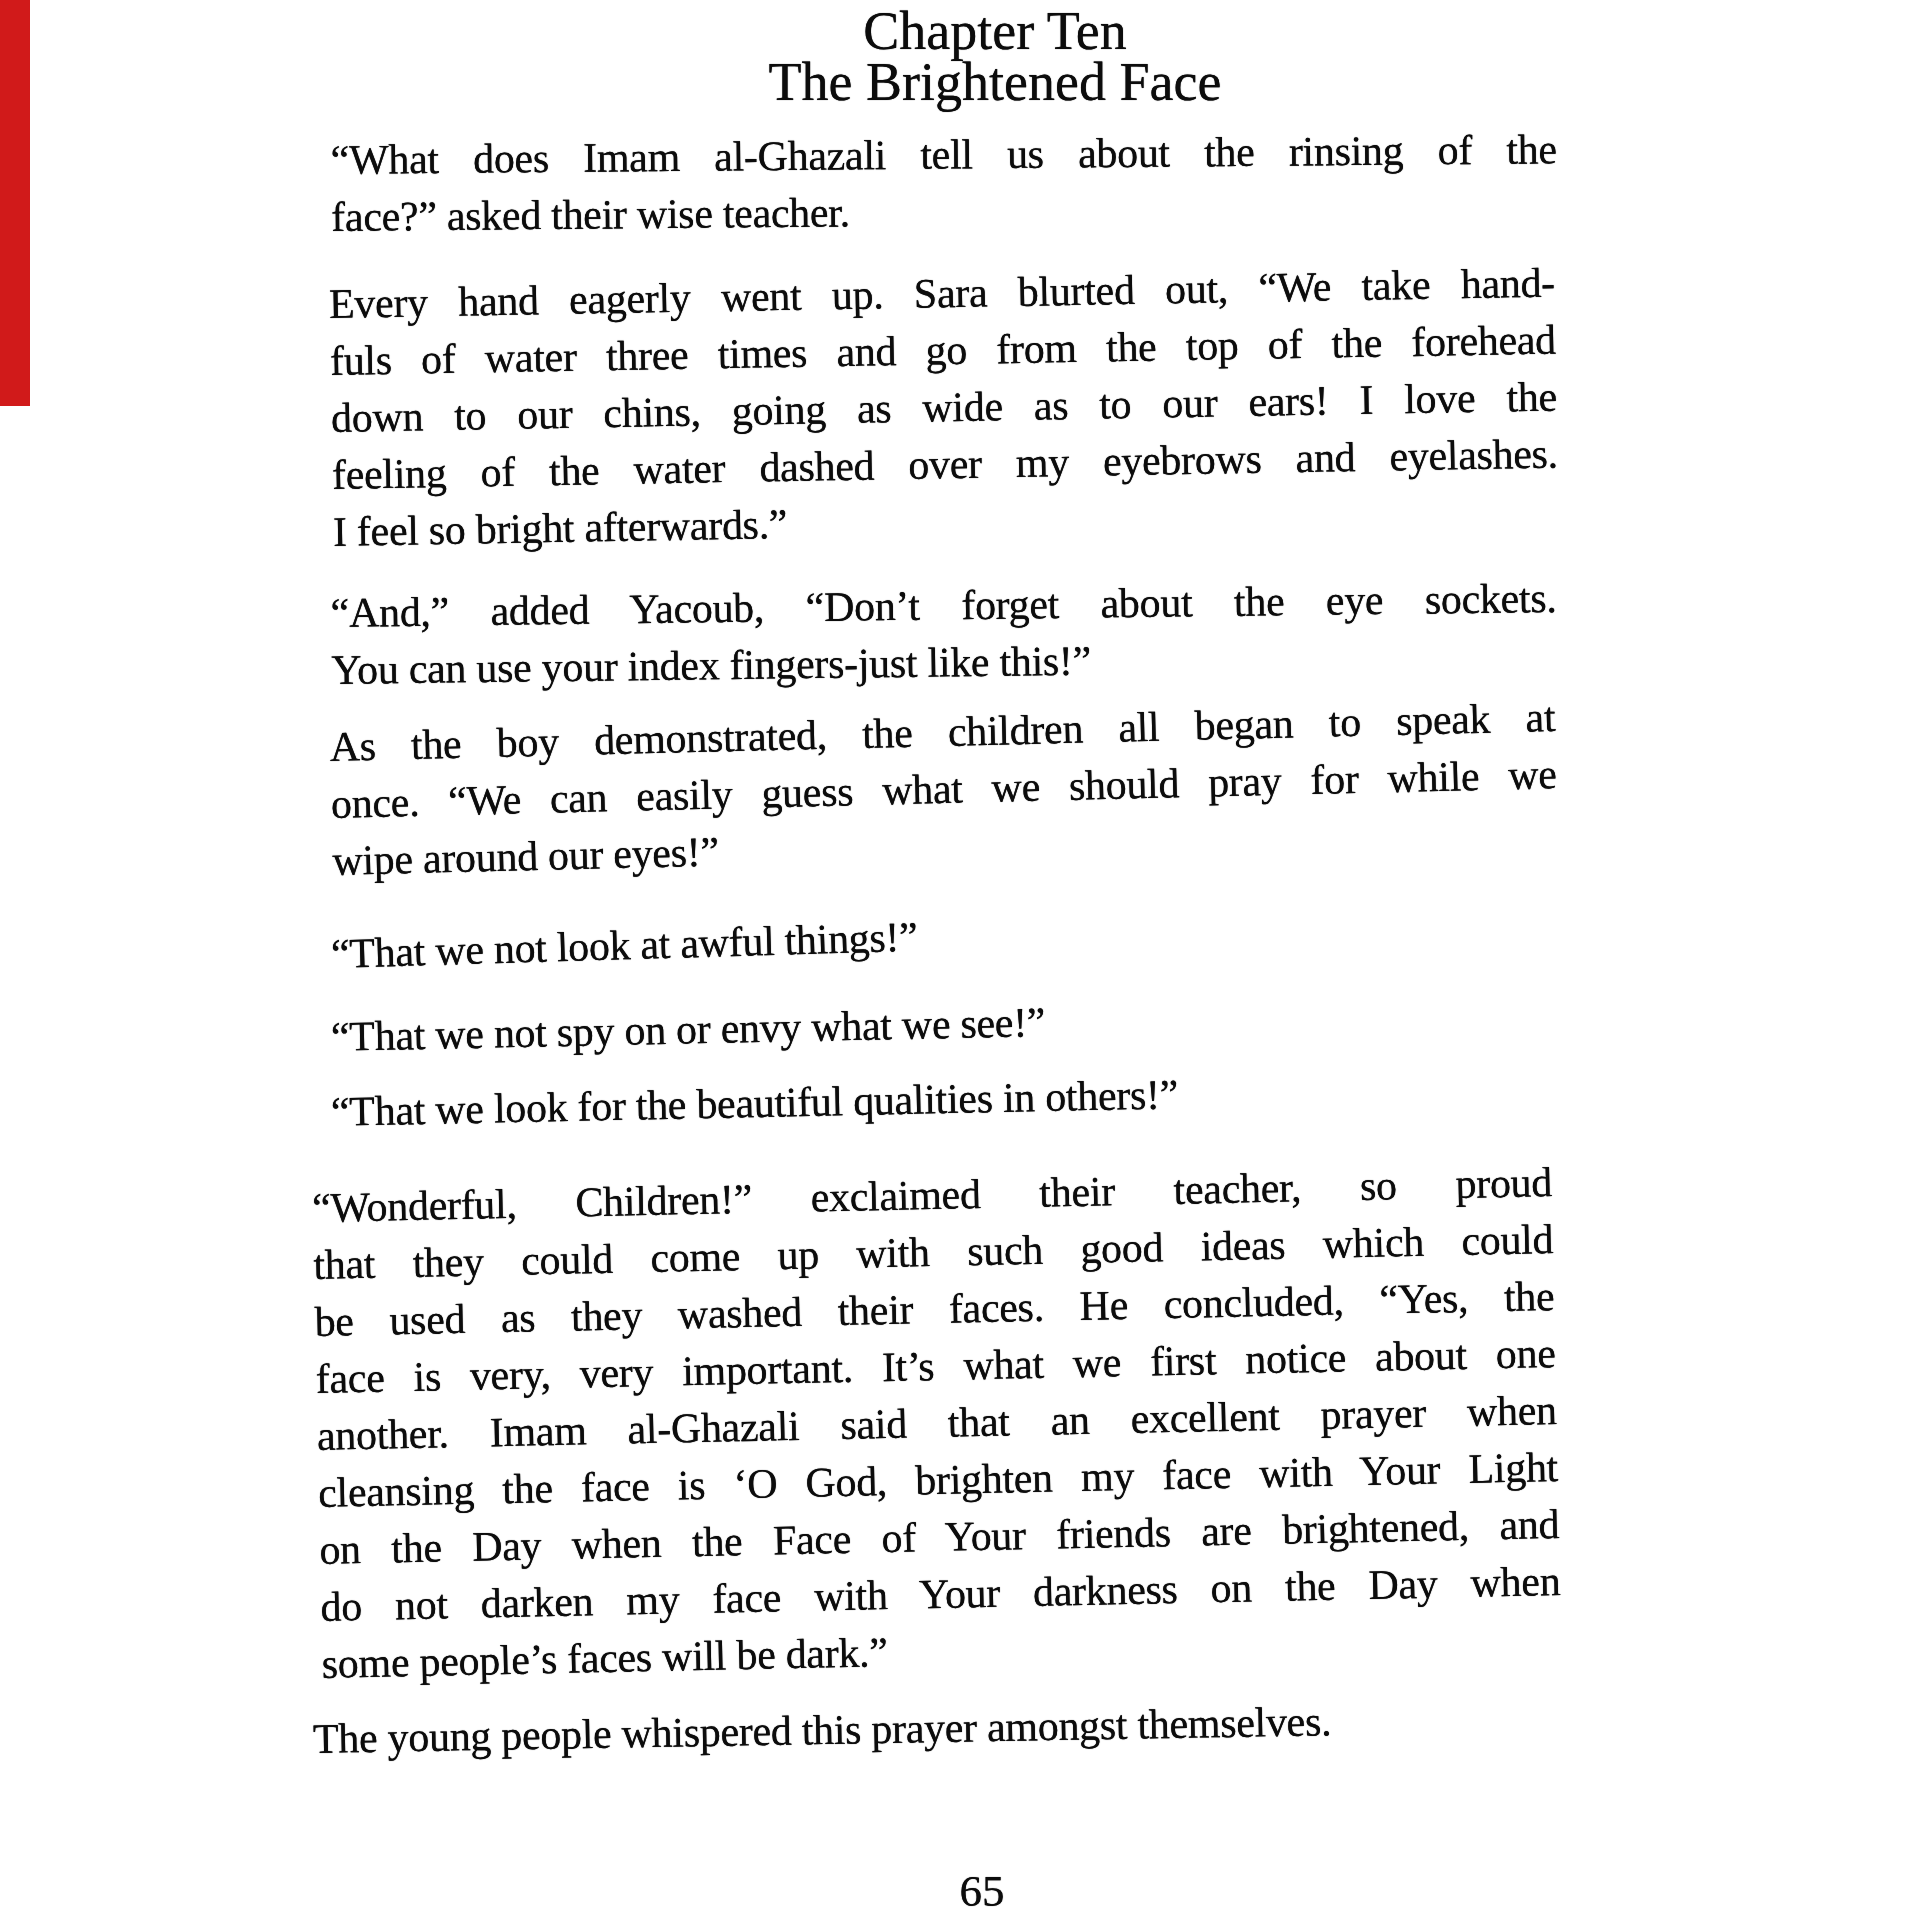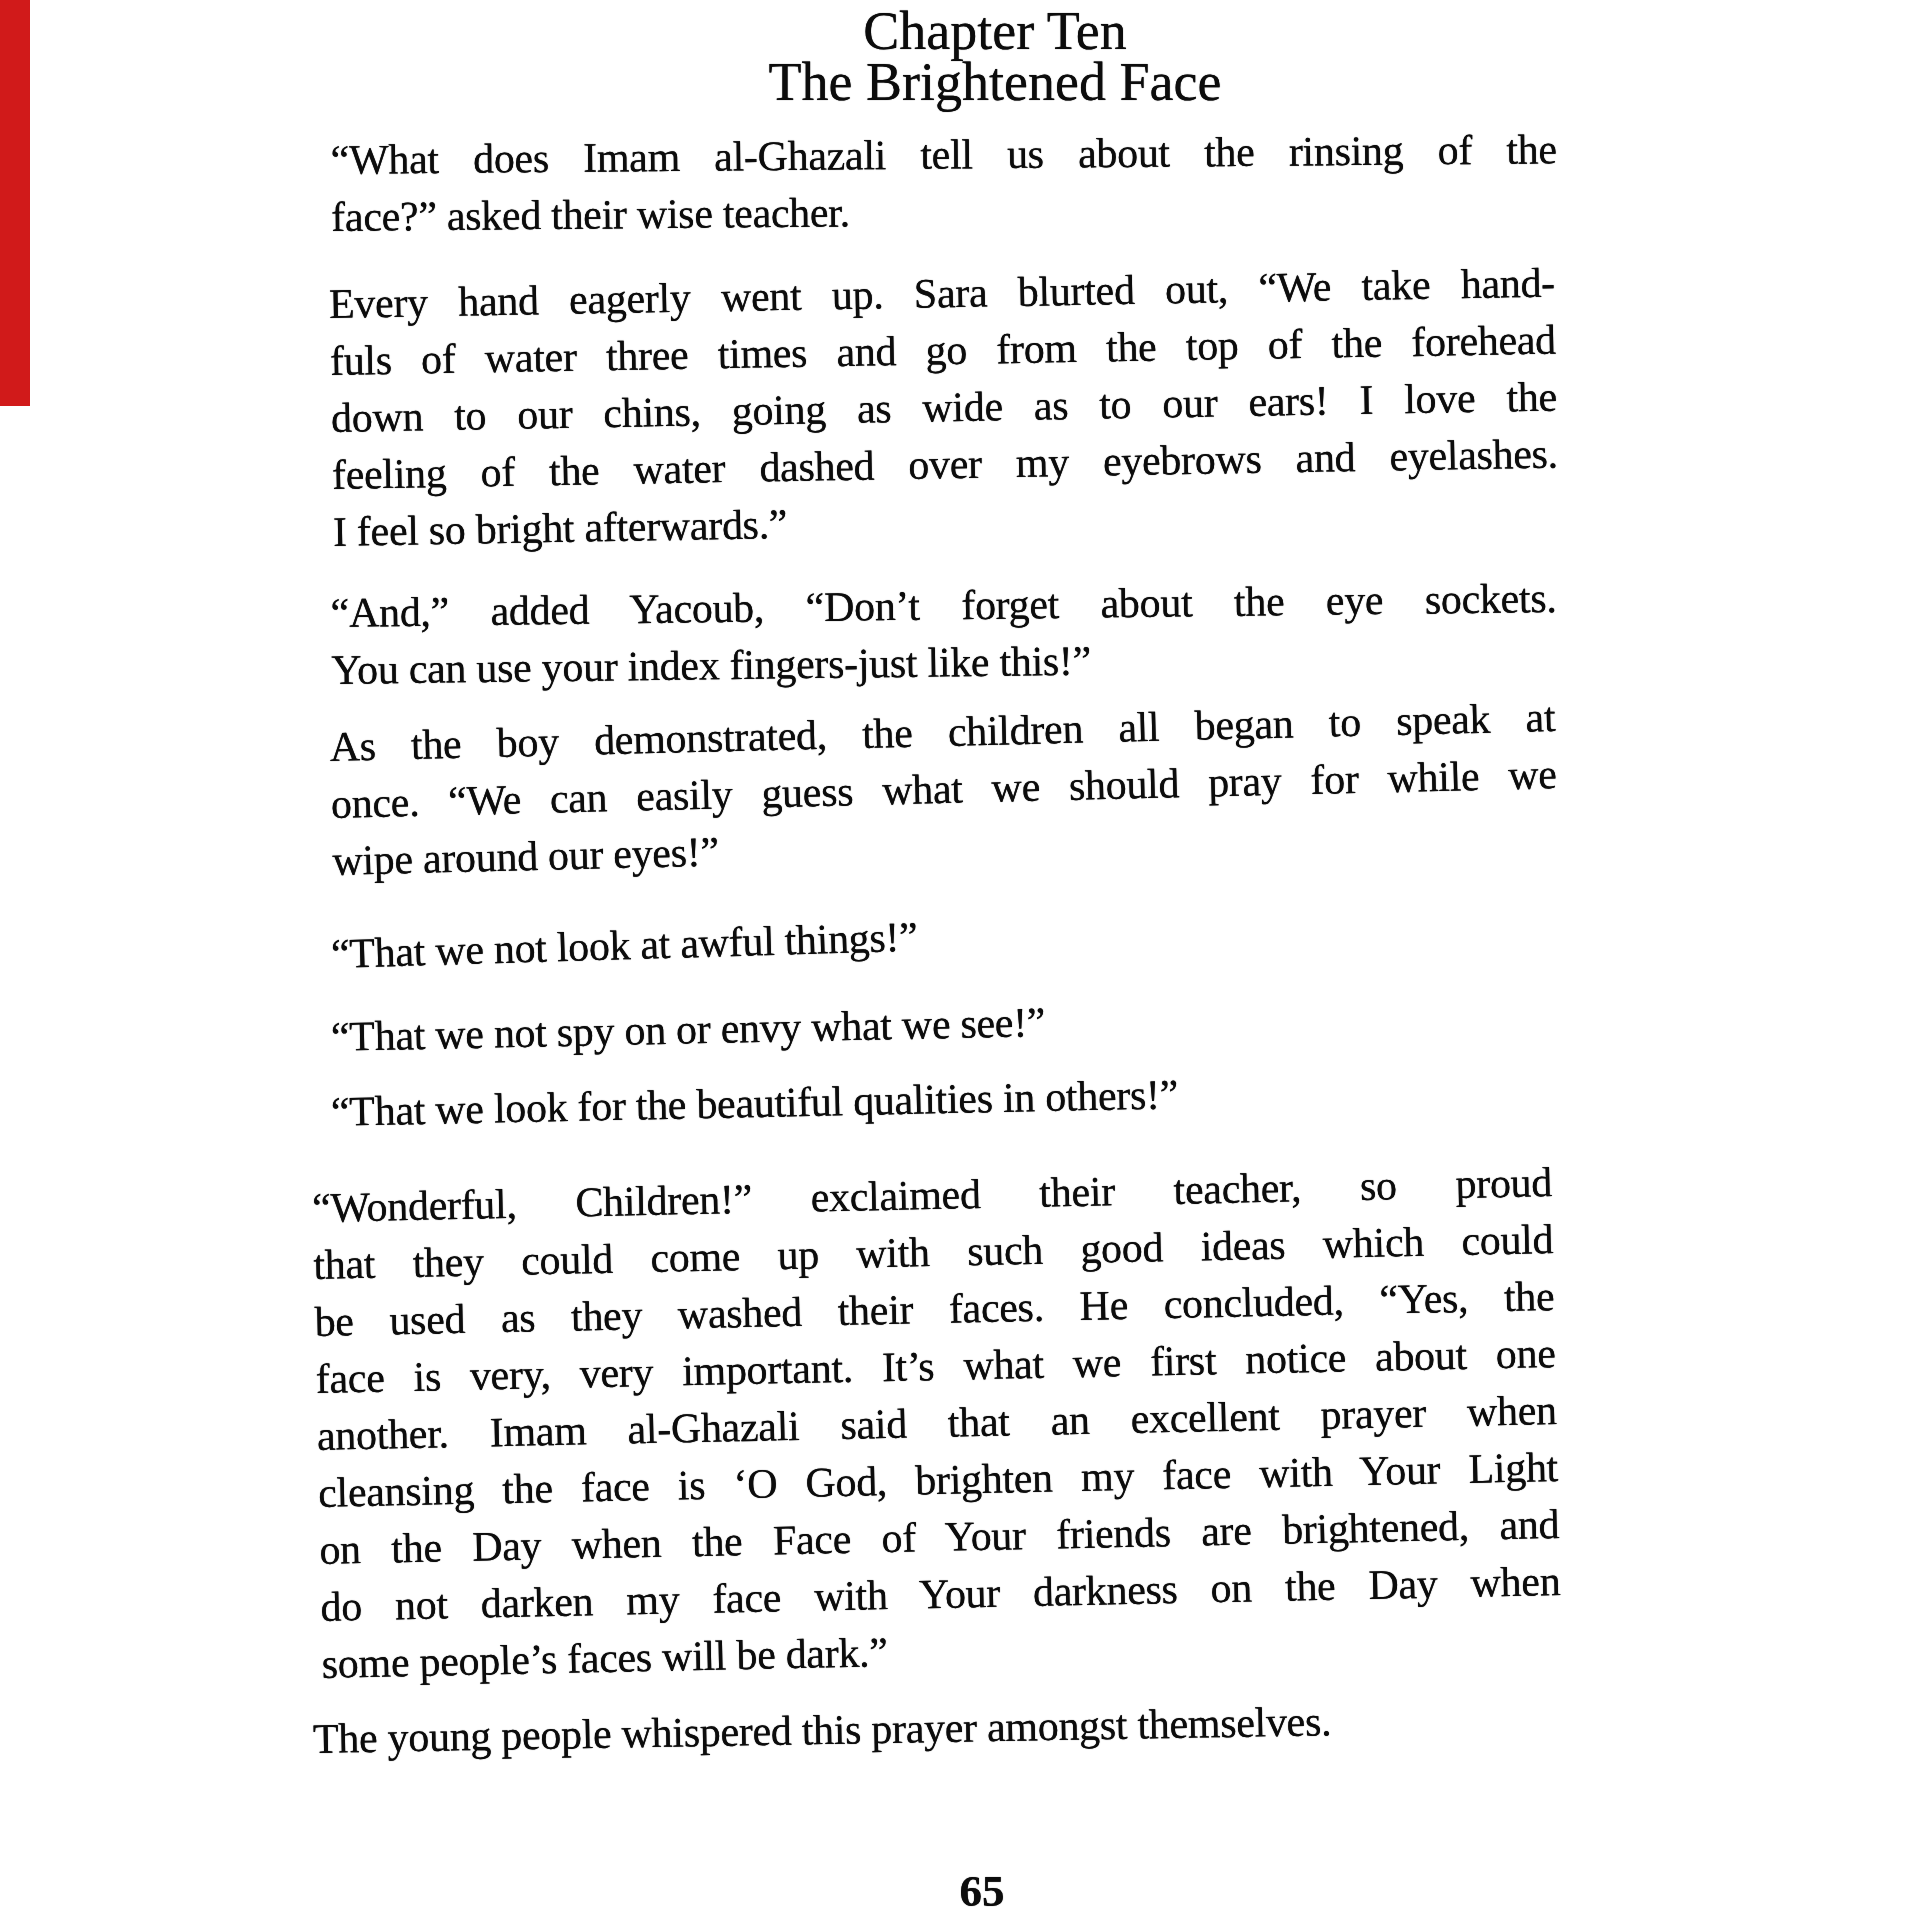--- a/index.html
+++ b/index.html
@@ -32,21 +32,20 @@
     text-shadow: 0 0 0.8px #000;
     transform-origin: 0 50%;
   }
   .line { height: 57px; white-space: nowrap; }
   .line.j { white-space: normal; text-align: justify; text-align-last: justify; }
   .page-number {
     position: absolute; left: 331px; top: 1865px; width: 1226px;
     text-align: center; font-size: 45px;
     transform: translateX(38px);
     text-shadow: 0 0 0.8px #000;
-    font-weight: bold;
   }
 </style>
 </head>
 <body>
 
 <div class="edge-mark" style="background: rgb(209, 26, 26);"></div>
 
 <div class="content">
   <h1 class="chapter-heading">Chapter Ten</h1>
   <h2 class="chapter-title">The Brightened Face</h2>

